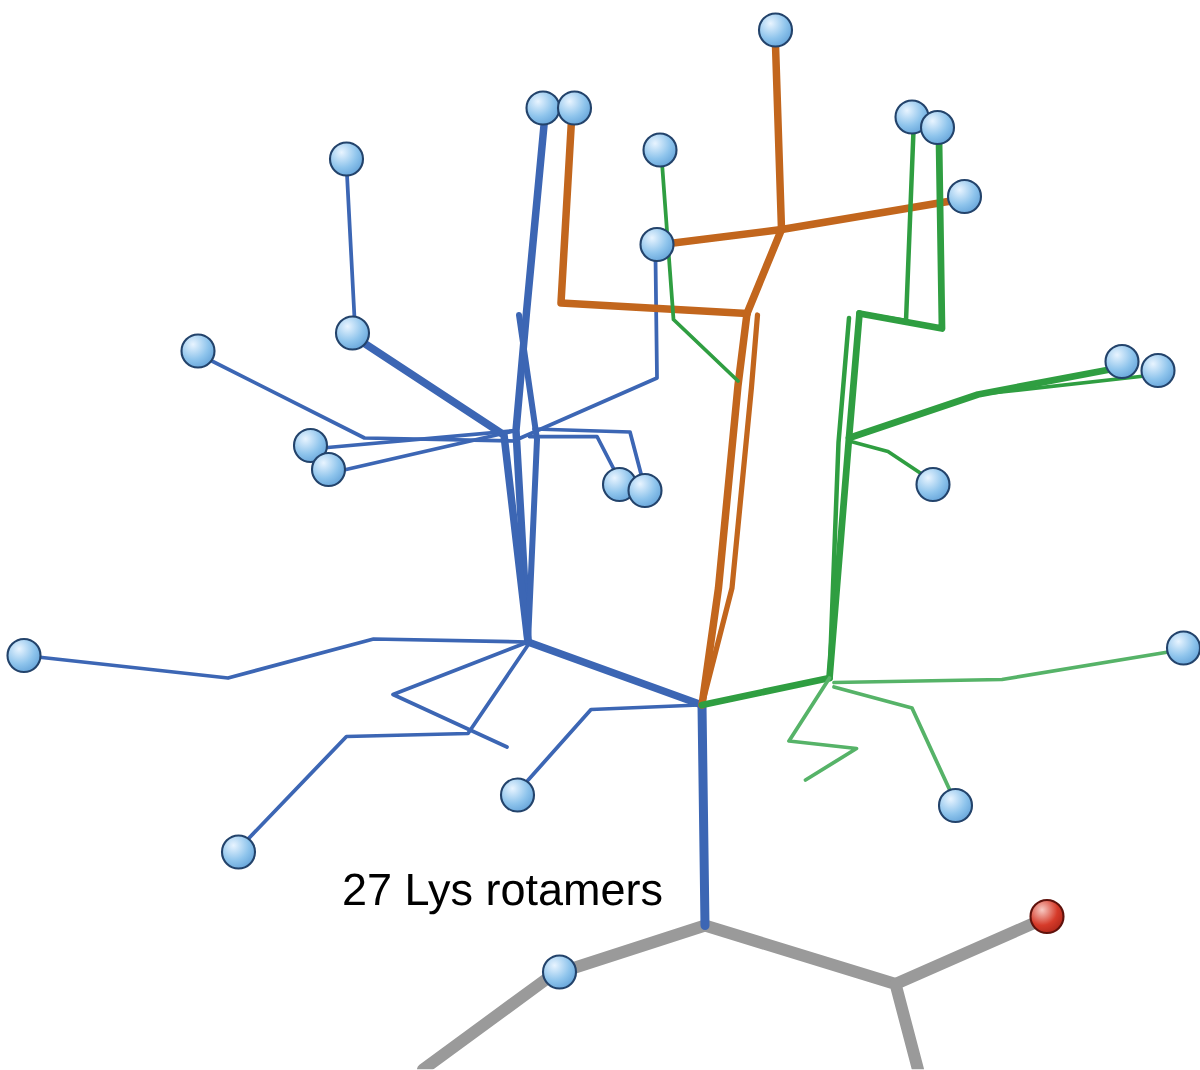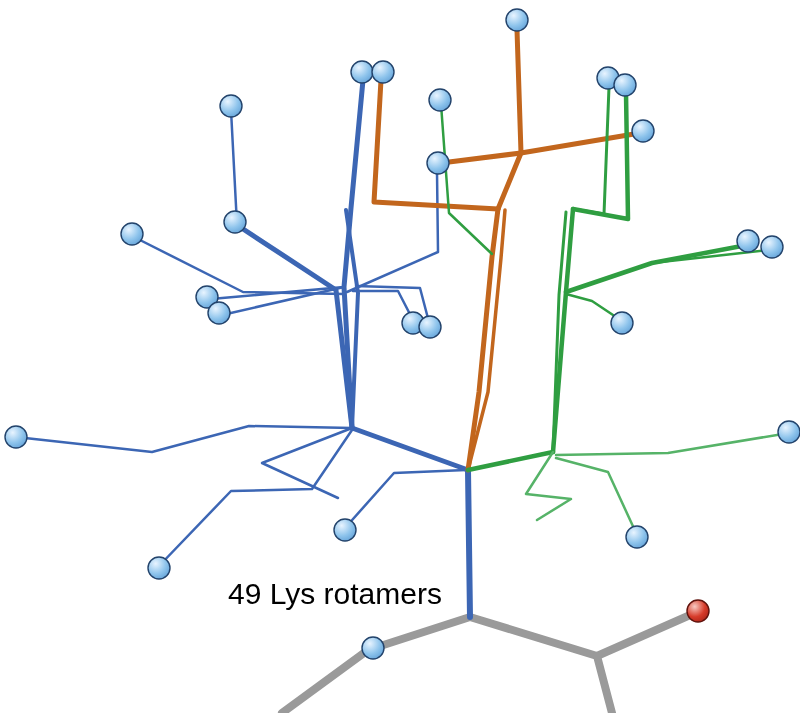--- a/index.html
+++ b/index.html
@@ -109,14 +109,14 @@
         <circle cx="622" cy="323" r="11" fill="url(#gradN)" stroke="#23436b" stroke-width="1.4"></circle>
         <circle cx="16" cy="437" r="11" fill="url(#gradN)" stroke="#23436b" stroke-width="1.4"></circle>
         <circle cx="789" cy="432" r="11" fill="url(#gradN)" stroke="#23436b" stroke-width="1.4"></circle>
         <circle cx="345" cy="530" r="11" fill="url(#gradN)" stroke="#23436b" stroke-width="1.4"></circle>
         <circle cx="637" cy="537" r="11" fill="url(#gradN)" stroke="#23436b" stroke-width="1.4"></circle>
         <circle cx="159" cy="568" r="11" fill="url(#gradN)" stroke="#23436b" stroke-width="1.4"></circle>
         <circle cx="373" cy="648" r="11" fill="url(#gradN)" stroke="#23436b" stroke-width="1.4"></circle>
         <circle cx="698" cy="611" r="11" fill="url(#gradO)" stroke="#5f120c" stroke-width="1.4"></circle>
       </g>
   </svg>
-  <div class="figure-label">49 Lys rotamers</div>
+  <div class="figure-label">27 Lys rotamers</div>
 </div>
 
 </body></html>

